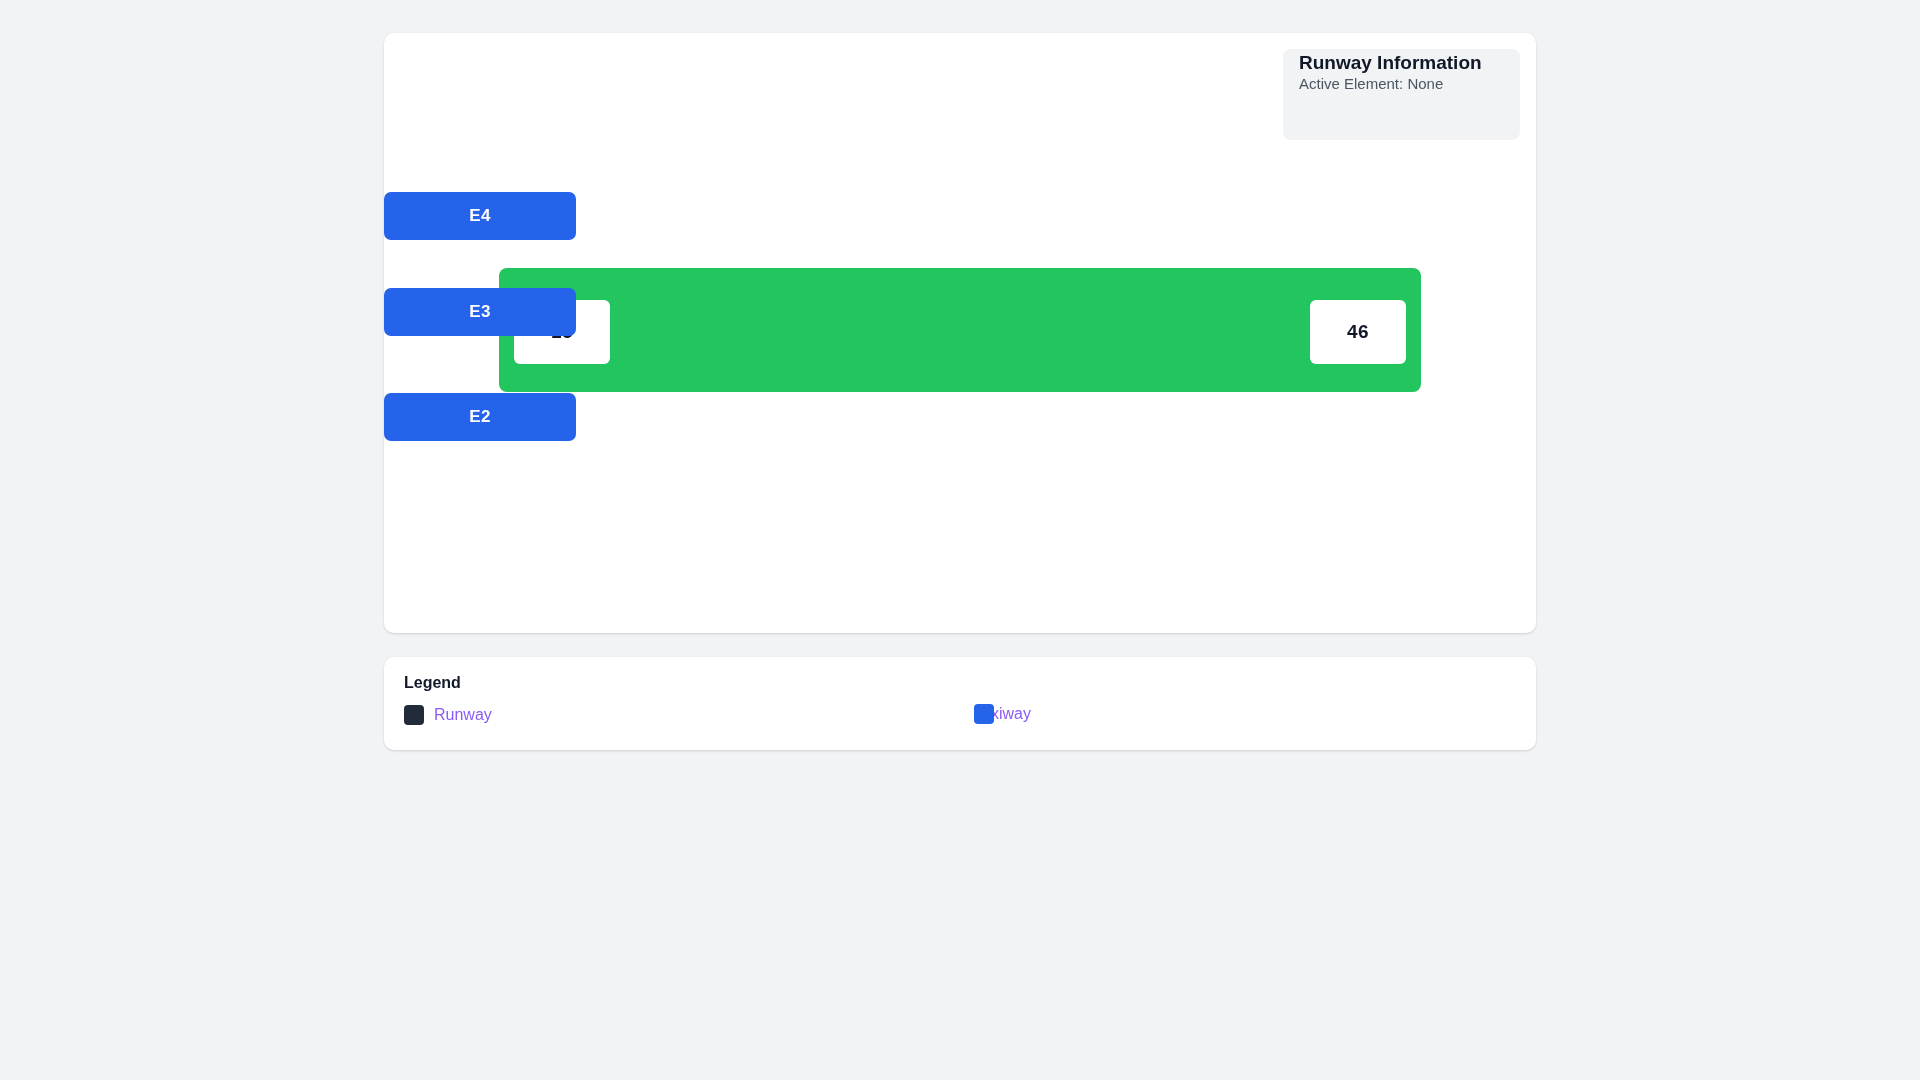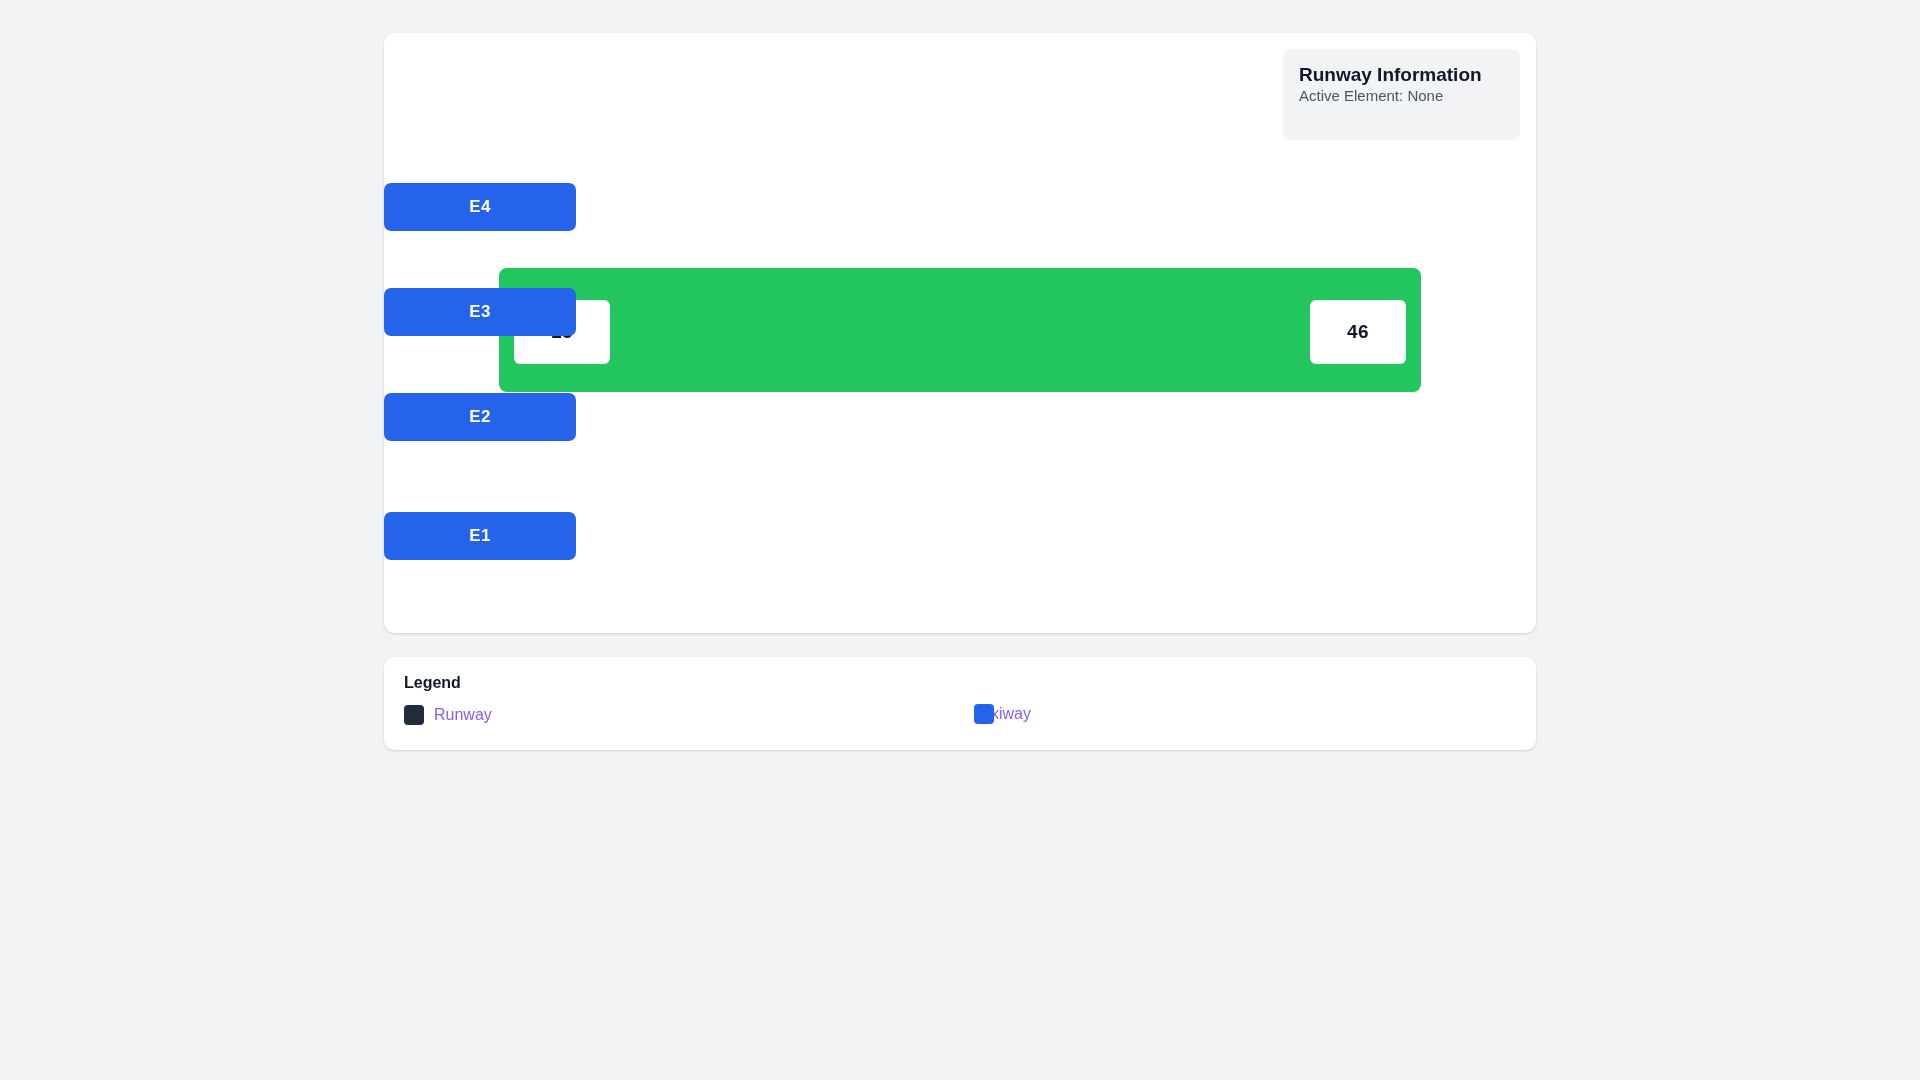--- a/index.html
+++ b/index.html
@@ -79,35 +79,35 @@
     display: flex;
     align-items: center;
     justify-content: center;
     color: #ffffff;
     font-size: 17px;
     font-weight: bold;
     letter-spacing: 0.3px;
     cursor: pointer;
   }
 
-  #taxiway-e4 { top: 150px; }   
+  #taxiway-e4 { top: 159px; }   
   #taxiway-e3 { top: 255px; }   
   #taxiway-e2 { top: 360px; }   
   #taxiway-e1 { top: 479px; }   
 
   
   #runway-info-card {
     position: absolute;
     left: 899px;            
     top: 16px;              
     width: 237px;
     height: 91px;
     background: #f1f3f5;
     border-radius: 8px;
-    padding: 14px 16px 0 16px;
+    padding: 2px 16px 0 16px;
   }
 
   #runway-info-title {
     font-size: 19px;
     font-weight: bold;
     color: #111827;
     line-height: 1.25;
   }
 
   #runway-info-status {
@@ -173,21 +173,20 @@
       <div class="runway-marker" id="runway-marker-15">15</div>
       <div class="runway-marker" id="runway-marker-33">46</div>
     </div>
 
     <div class="taxiway" id="taxiway-e4">E4</div>
 
     <div class="taxiway" id="taxiway-e3">E3</div>
 
     <div class="taxiway" id="taxiway-e2">E2</div>
 
-    <div class="taxiway" id="taxiway-e1">E1</div>
 
     <div id="runway-info-card">
       <div id="runway-info-title">Runway Information</div>
       <div id="runway-info-status">Active Element: None</div>
     </div>
 
   </div>
 
   <div id="legend-panel">
     <div id="legend-title">Legend</div>

